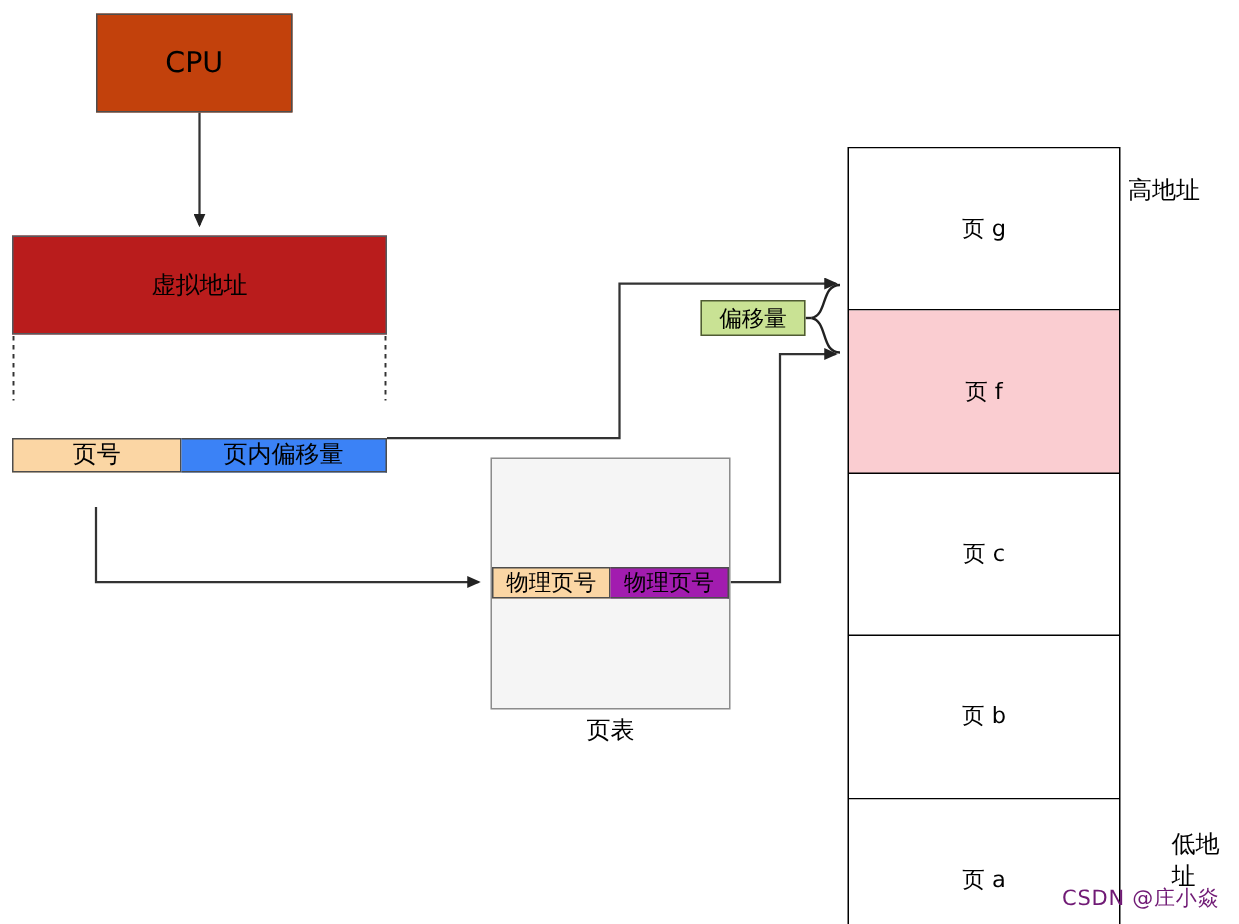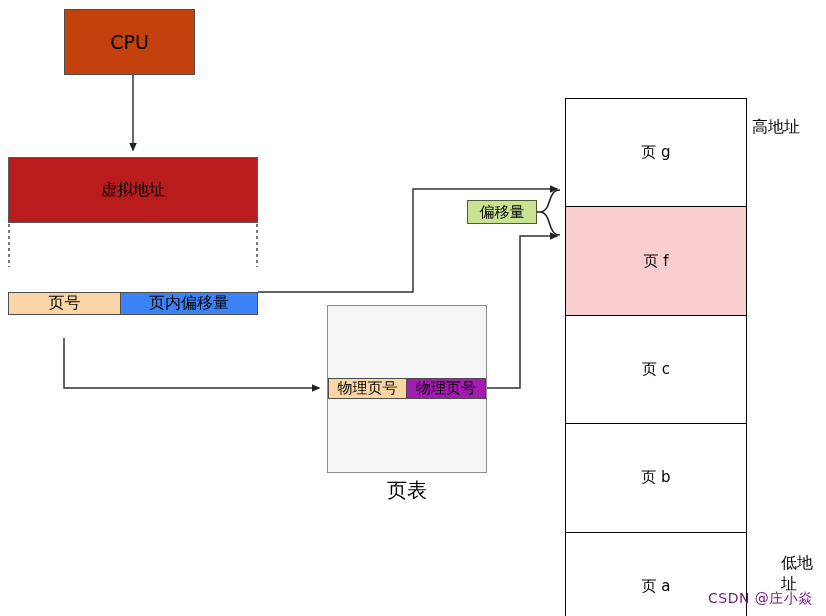--- a/index.html
+++ b/index.html
@@ -10,21 +10,21 @@
   .cpu{left:64px;top:9px;width:131px;height:66px;background:#c2410c;border:1px solid #4d4d4d;font-size:19px;}
   .vaddr{left:8px;top:157px;width:250px;height:66px;background:#b91c1c;border:1px solid #54595e;}
   .split{left:8px;top:268px;width:250px;height:70px;display:flex;box-sizing:border-box;}
   .cell{display:flex;align-items:center;justify-content:center;box-sizing:border-box;font-size:16px;}
   .pageno{width:113px;background:#FBD6A4;border:1px solid #4d4d4d;}
   .pageoff{width:137px;background:#3b82f6;border:1px solid #4d4d4d;border-left:none;text-align:center;}
   .ptable{left:327px;top:305px;width:160px;height:168px;background:#F5F5F5;border:1px solid #8c8c8c;}
   .ptrow{left:327px;top:368px;width:160px;height:40px;display:flex;box-sizing:border-box;}
   .vpn{width:79px;background:#FBD6A4;border:1px solid #4d4d4d;font-size:15px;}
   .ppn{width:79px;background:#a21caf;border:1px solid #4d4d4d;border-left:none;font-size:15px;}
-  .pt-caption{position:absolute;left:327px;top:477px;width:160px;text-align:center;font-size:20px;}
+  .pt-caption{position:absolute;left:327px;top:477px;width:160px;text-align:center;font-size:16px;}
   .offsetbox{left:467px;top:200px;width:70px;height:24px;background:#C9E294;border:1px solid #4f5b33;font-size:15px;}
   .memory{position:absolute;left:565px;top:98px;width:182px;height:543px;border:1px solid #000;box-sizing:border-box;display:flex;flex-direction:column;justify-content:center;}
   .mrow{flex:1;display:flex;align-items:center;justify-content:center;font-size:15px;border-bottom:1px solid #000;background:#fff;}
   .mrow:last-child{border-bottom:none;}
   .mrow.highlight{background:#FACDD1;}
   .side-label{position:absolute;font-size:16px;}
   .high{left:752px;top:117px;}
   .low{left:752px;top:553px;margin-left:29px;}
   .mem-caption{position:absolute;left:565px;top:586px;width:182px;text-align:center;font-size:17px;}
   .watermark{position:absolute;left:708px;top:590px;font-size:14px;color:#701a75;letter-spacing:0.5px;}

